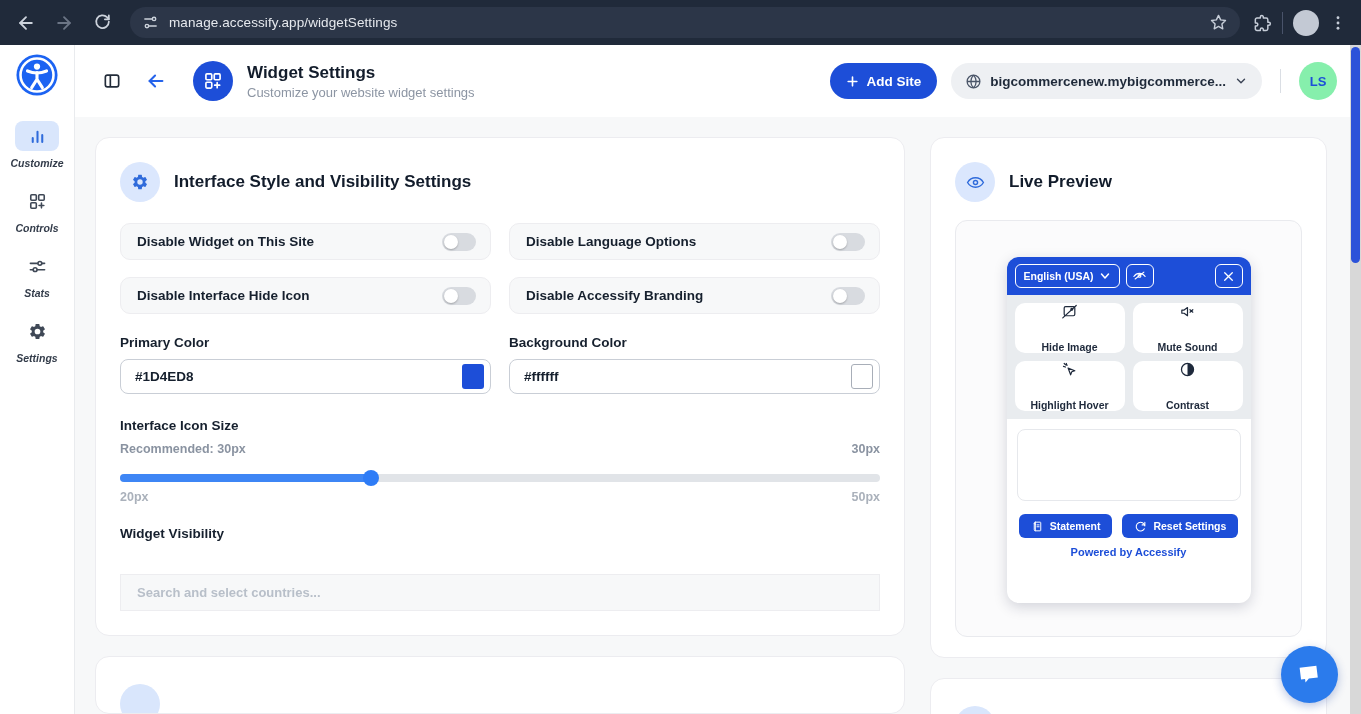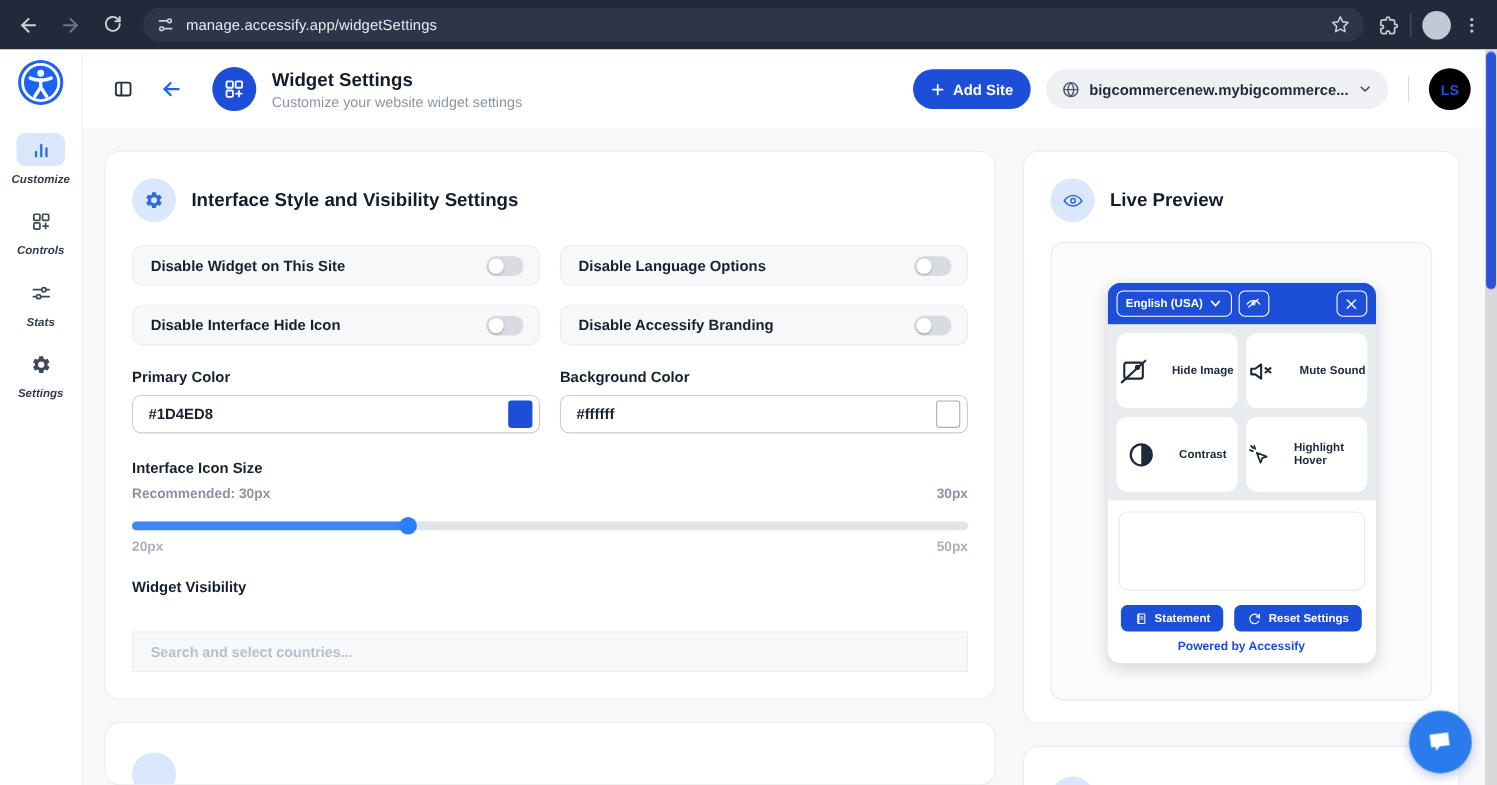--- a/index.html
+++ b/index.html
@@ -30,21 +30,21 @@
   .backbtn { width:30px; height:30px; display:flex; align-items:center; justify-content:center; }
   .headicon { width:40px; height:40px; border-radius:50%; background:#1d4ed8; display:flex; align-items:center; justify-content:center; margin-left:8px; }
   .headtitles { display:flex; flex-direction:column; gap:2px; }
   .ptitle { font-size:17px; font-weight:700; color:#121c2b; }
   .psub { font-size:13px; font-weight:400; color:#8c95a3; }
   .headspacer { flex:1; }
   .addsite { height:36px; background:#1d4ed8; color:#fff; border:none; border-radius:18px; padding:0 16px; font-size:13.5px; font-weight:700; display:flex; align-items:center; gap:7px; cursor:pointer; font-family:inherit; }
   .sitepill { height:36px; background:#eef0f3; border-radius:18px; display:flex; align-items:center; gap:8px; padding:0 14px; cursor:pointer; }
   .sitename { font-size:13.5px; font-weight:700; color:#1f2a3a; }
   .hdiv { width:1px; height:24px; background:#dadee4; margin:0 4px; }
-  .useravatar { width:38px; height:38px; border-radius:50%; background:#000000; color:#1d4ed8; font-weight:700; font-size:13px; display:flex; align-items:center; justify-content:center; }
+  .useravatar { width:38px; height:38px; border-radius:50%; background:#86efac; color:#1d4ed8; font-weight:700; font-size:13px; display:flex; align-items:center; justify-content:center; }
 
   
   .content { flex:1; display:flex; gap:25px; padding:20px 24px 0 20px; overflow:hidden; }
   .col-left { width:810px; flex:0 0 auto; display:flex; flex-direction:column; gap:20px; }
   .col-right { width:397px; flex:0 0 auto; display:flex; flex-direction:column; gap:20px; }
   .card { background:#fff; border:1px solid #ececf0; border-radius:14px; }
   .card.tall { height:521px; padding:24px; }
   .card.partial { height:140px; padding:24px; position:relative; overflow:hidden; }
   .partial .peekcircle { width:40px; height:40px; border-radius:50%; background:#d9e6fc; margin-top:3px; }
 
@@ -87,21 +87,21 @@
   .countrysearch::placeholder { color:#b8bfc9; }
 
   
   .previewarea { margin-top:18px; height:417px; background:#fbfbfc; border:1px solid #e9eaee; border-radius:12px; display:flex; justify-content:center; }
   .widget { width:244px; height:346px; margin-top:36px; background:#fff; border-radius:12px; box-shadow:0 4px 14px rgba(20,30,60,.18); display:flex; flex-direction:column; overflow:hidden; }
   .whead { height:38px; background:#1d4ed8; display:flex; align-items:center; padding:0 8px; gap:6px; flex:0 0 auto; }
   .langpill { height:24px; border:1.5px solid #fff; border-radius:6px; display:flex; align-items:center; gap:5px; padding:0 8px; color:#fff; font-size:10.5px; font-weight:700; cursor:pointer; }
   .wheadbtn { width:28px; height:24px; border:1.5px solid #fff; border-radius:6px; display:flex; align-items:center; justify-content:center; cursor:pointer; }
   .whead .spacer { flex:1; }
   .wgridsect { background:#e9ecef; padding:8px; display:grid; grid-template-columns:1fr 1fr; gap:8px; }
-  .wfeature { background:#fff; border-radius:10px; height:68px; display:flex; flex-direction:row; align-items:center; justify-content:center; gap:21px; cursor:pointer; }
+  .wfeature { background:#fff; border-radius:10px; height:50px; display:flex; flex-direction:column; align-items:center; justify-content:center; gap:21px; cursor:pointer; }
   .wfeaturelabel { font-size:10.5px; font-weight:700; color:#1e293b; }
   .wblank { margin:10px 10px 0 10px; height:72px; background:#fff; border:1px solid #e6e8ec; border-radius:8px; }
   .wbtnrow { display:flex; justify-content:center; gap:10px; margin-top:13px; }
   .wbtn { height:24px; background:#1d4ed8; border:none; border-radius:6px; color:#fff; font-size:10.5px; font-weight:700; display:flex; align-items:center; gap:6px; padding:0 12px; cursor:pointer; font-family:inherit; }
   .poweredby { text-align:center; margin-top:8px; font-size:11px; font-weight:700; color:#1d4ed8; }
 
   
   .chatbtn { position:fixed; left:1281px; top:646px; width:57px; height:57px; border-radius:50%; background:#2b7bec; display:flex; align-items:center; justify-content:center; cursor:pointer; box-shadow:0 3px 10px rgba(20,60,160,.3); z-index:30; }
   .scrolltrack { position:fixed; right:0; top:45px; width:11px; height:669px; background:#d8d8d8; z-index:40; }
   .scrollthumb { position:absolute; top:2px; left:1px; width:9px; height:216px; background:#2c52d9; border-radius:5px; cursor:pointer; }
@@ -398,32 +398,32 @@
                   <span class="wfeaturelabel">Hide Image</span>
                 </div>
                 <div class="wfeature">
                   <svg width="27" height="27" viewBox="0 0 24 24" fill="none" stroke="#1e293b" stroke-width="1.7" stroke-linecap="round" stroke-linejoin="round">
                       <path d="M4 10v4.5h3.2L12 18V6.5L7.2 10H4z"></path>
                       <path d="M15.5 9.5l4 3.5M19.5 9.5l-4 3.5"></path>
                     </svg>
                   <span class="wfeaturelabel">Mute Sound</span>
                 </div>
                 <div class="wfeature">
+                  <svg width="27" height="27" viewBox="0 0 24 24" fill="none" stroke="#1e293b" stroke-width="1.7" stroke-linecap="round" stroke-linejoin="round">
+                      <path d="M10 10l9.5 3.7-4.3 1.5-1.6 4.3z"></path>
+                      <path d="M7.5 3.5l1 2.8M3.5 7.5l2.8 1M4.5 3.5l2 2"></path>
+                    </svg>
+                  <span class="wfeaturelabel">Highlight Hover</span>
+                </div>
+                <div class="wfeature">
                   <svg width="27" height="27" viewBox="0 0 24 24">
                       <circle cx="12" cy="12" r="8.5" fill="none" stroke="#1e293b" stroke-width="1.8"></circle>
                       <path d="M12 3.5a8.5 8.5 0 0 1 0 17z" fill="#1e293b"></path>
                     </svg>
                   <span class="wfeaturelabel">Contrast</span>
-                </div>
-                <div class="wfeature">
-                  <svg width="27" height="27" viewBox="0 0 24 24" fill="none" stroke="#1e293b" stroke-width="1.7" stroke-linecap="round" stroke-linejoin="round">
-                      <path d="M10 10l9.5 3.7-4.3 1.5-1.6 4.3z"></path>
-                      <path d="M7.5 3.5l1 2.8M3.5 7.5l2.8 1M4.5 3.5l2 2"></path>
-                    </svg>
-                  <span class="wfeaturelabel">Highlight Hover</span>
                 </div>
               </div>
 
               <div class="wblank"></div>
 
               <div class="wbtnrow">
                 <button class="wbtn">
                   <svg width="13" height="13" viewBox="0 0 24 24" fill="none" stroke="#fff" stroke-width="1.8" stroke-linecap="round">
                       <path d="M8 4h9a1 1 0 0 1 1 1v14a1 1 0 0 1-1 1H8"></path>
                       <path d="M8 4a2 2 0 0 0-2 2v0a2 2 0 0 0 2 2"></path>

